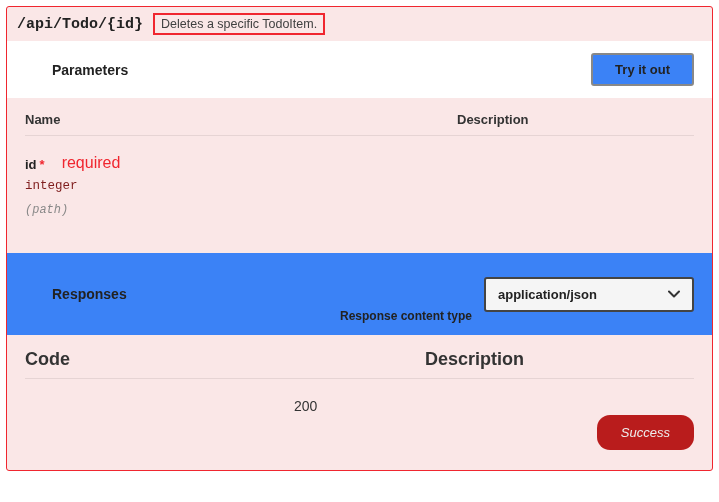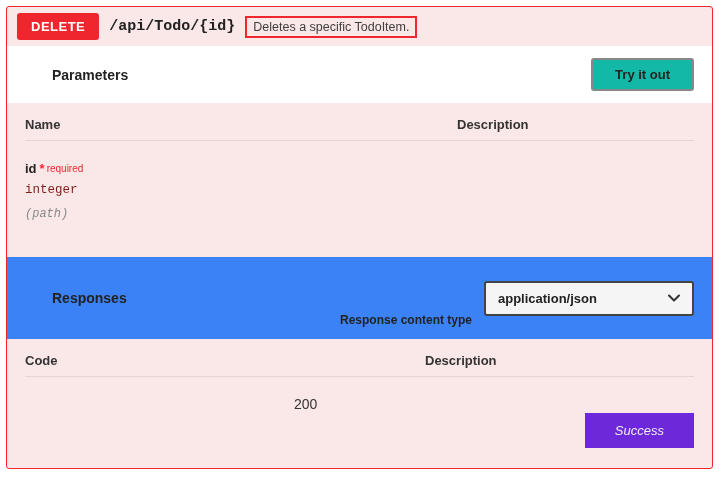--- a/index.html
+++ b/index.html
@@ -50,21 +50,21 @@
     justify-content: space-between;
   }
   .section-title {
     font-weight: 700;
     font-size: 14px;
     color: #222;
     margin-left: 27px;
   }
   .try-btn {
     border: 2px solid #888;
-    background: #14b8a6;
+    background: #3b82f6;
     padding: 7px 22px;
     font-weight: 700;
     font-size: 13px;
     border-radius: 3px;
     cursor: pointer;
     color: #222;
   }
   .body-area {
     padding: 14px 18px 36px;
   }
@@ -86,22 +86,22 @@
     color: #222;
   }
   .required-star {
     color: #f0262f;
     font-weight: 700;
     font-size: 13px;
     margin-left: 3px;
   }
   .required-text {
     color: #f0262f;
-    font-size: 10px;
-    margin-left: 2px;
+    font-size: 16px;
+    margin-left: 17px;
     vertical-align: 1px;
   }
   .param-type {
     font-family: "Courier New", monospace;
     font-size: 12.5px;
     color: #7f1d1d;
     margin-top: 6px;
   }
   .param-in {
     font-family: "Courier New", monospace;
@@ -149,53 +149,52 @@
     top: 50%;
     transform: translateY(-50%);
   }
   .select-box .chev svg { display: block; }
   .resp-body {
     padding: 14px 18px 20px;
   }
   .resp-header {
     display: flex;
     font-weight: 700;
-    font-size: 13px;
+    font-size: 18px;
     color: #333;
     padding-bottom: 8px;
     margin-bottom: 18px;
     border-bottom: 1px solid rgba(0,0,0,0.08);
   }
   .resp-row {
     display: flex;
     align-items: flex-end;
     flex-direction: column;
   }
   .code-val {
     font-size: 14px;
     color: #333;
   }
   .desc-pill {
-    background: #6d28d9;
+    background: #b91c1c;
     color: #eee;
     font-style: italic;
     font-size: 13px;
-    padding: 10px 30px;
-    border-radius: 0;
+    padding: 10px 24px;
+    border-radius: 13px;
     flex: 1;
     max-width: 280px;
   }
 </style>
 </head>
 <body>
 
 <div class="panel">
 
   <div class="op-header">
-    <span class="method-badge">DELETE</span>
     <span class="op-path">/api/Todo/{id}</span>
     <span class="op-summary">Deletes a specific TodoItem.</span>
   </div>
 
   <div class="section">
     <span class="section-title">Parameters</span>
     <button class="try-btn">Try it out</button>
   </div>
 
   <div class="body-area">

